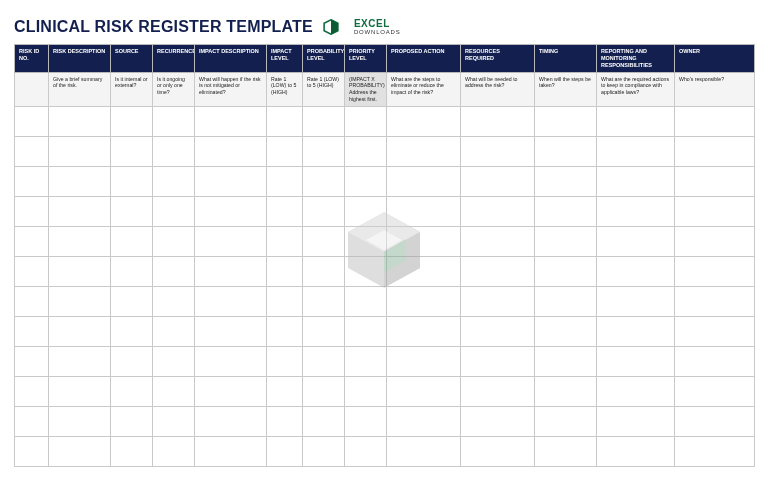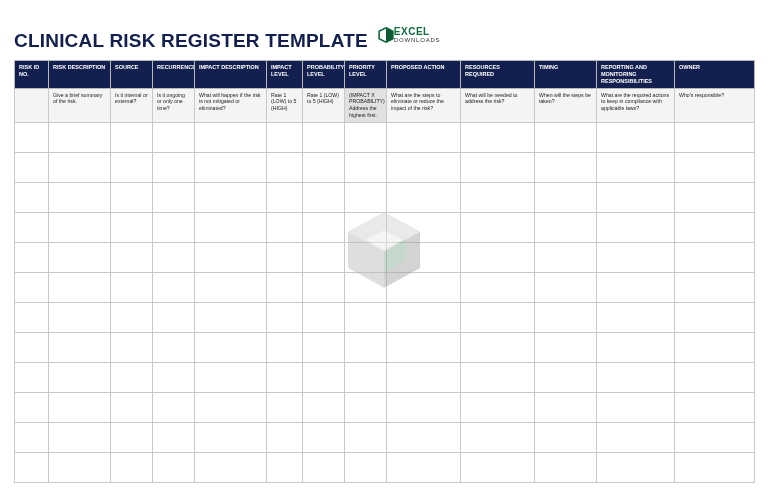--- a/index.html
+++ b/index.html
@@ -18,28 +18,27 @@
   }
   .title-row {
     display: flex;
     align-items: center;
     gap: 10px;
     margin-bottom: 8px;
   }
   .title {
     color: #13204f;
     font-weight: 700;
-    font-size: 19px;
+    font-size: 16px;
     letter-spacing: 0.2px;
-    margin-top: 12px;
   }
   .logo {
     display: flex;
     align-items: center;
-    gap: 0;
+    gap: 15px;
   }
   .logo-text {
     line-height: 1;
   }
   .logo-text .l1 {
     color: #116c3f;
     font-weight: 700;
     font-size: 10px;
     letter-spacing: 0.5px;
   }

